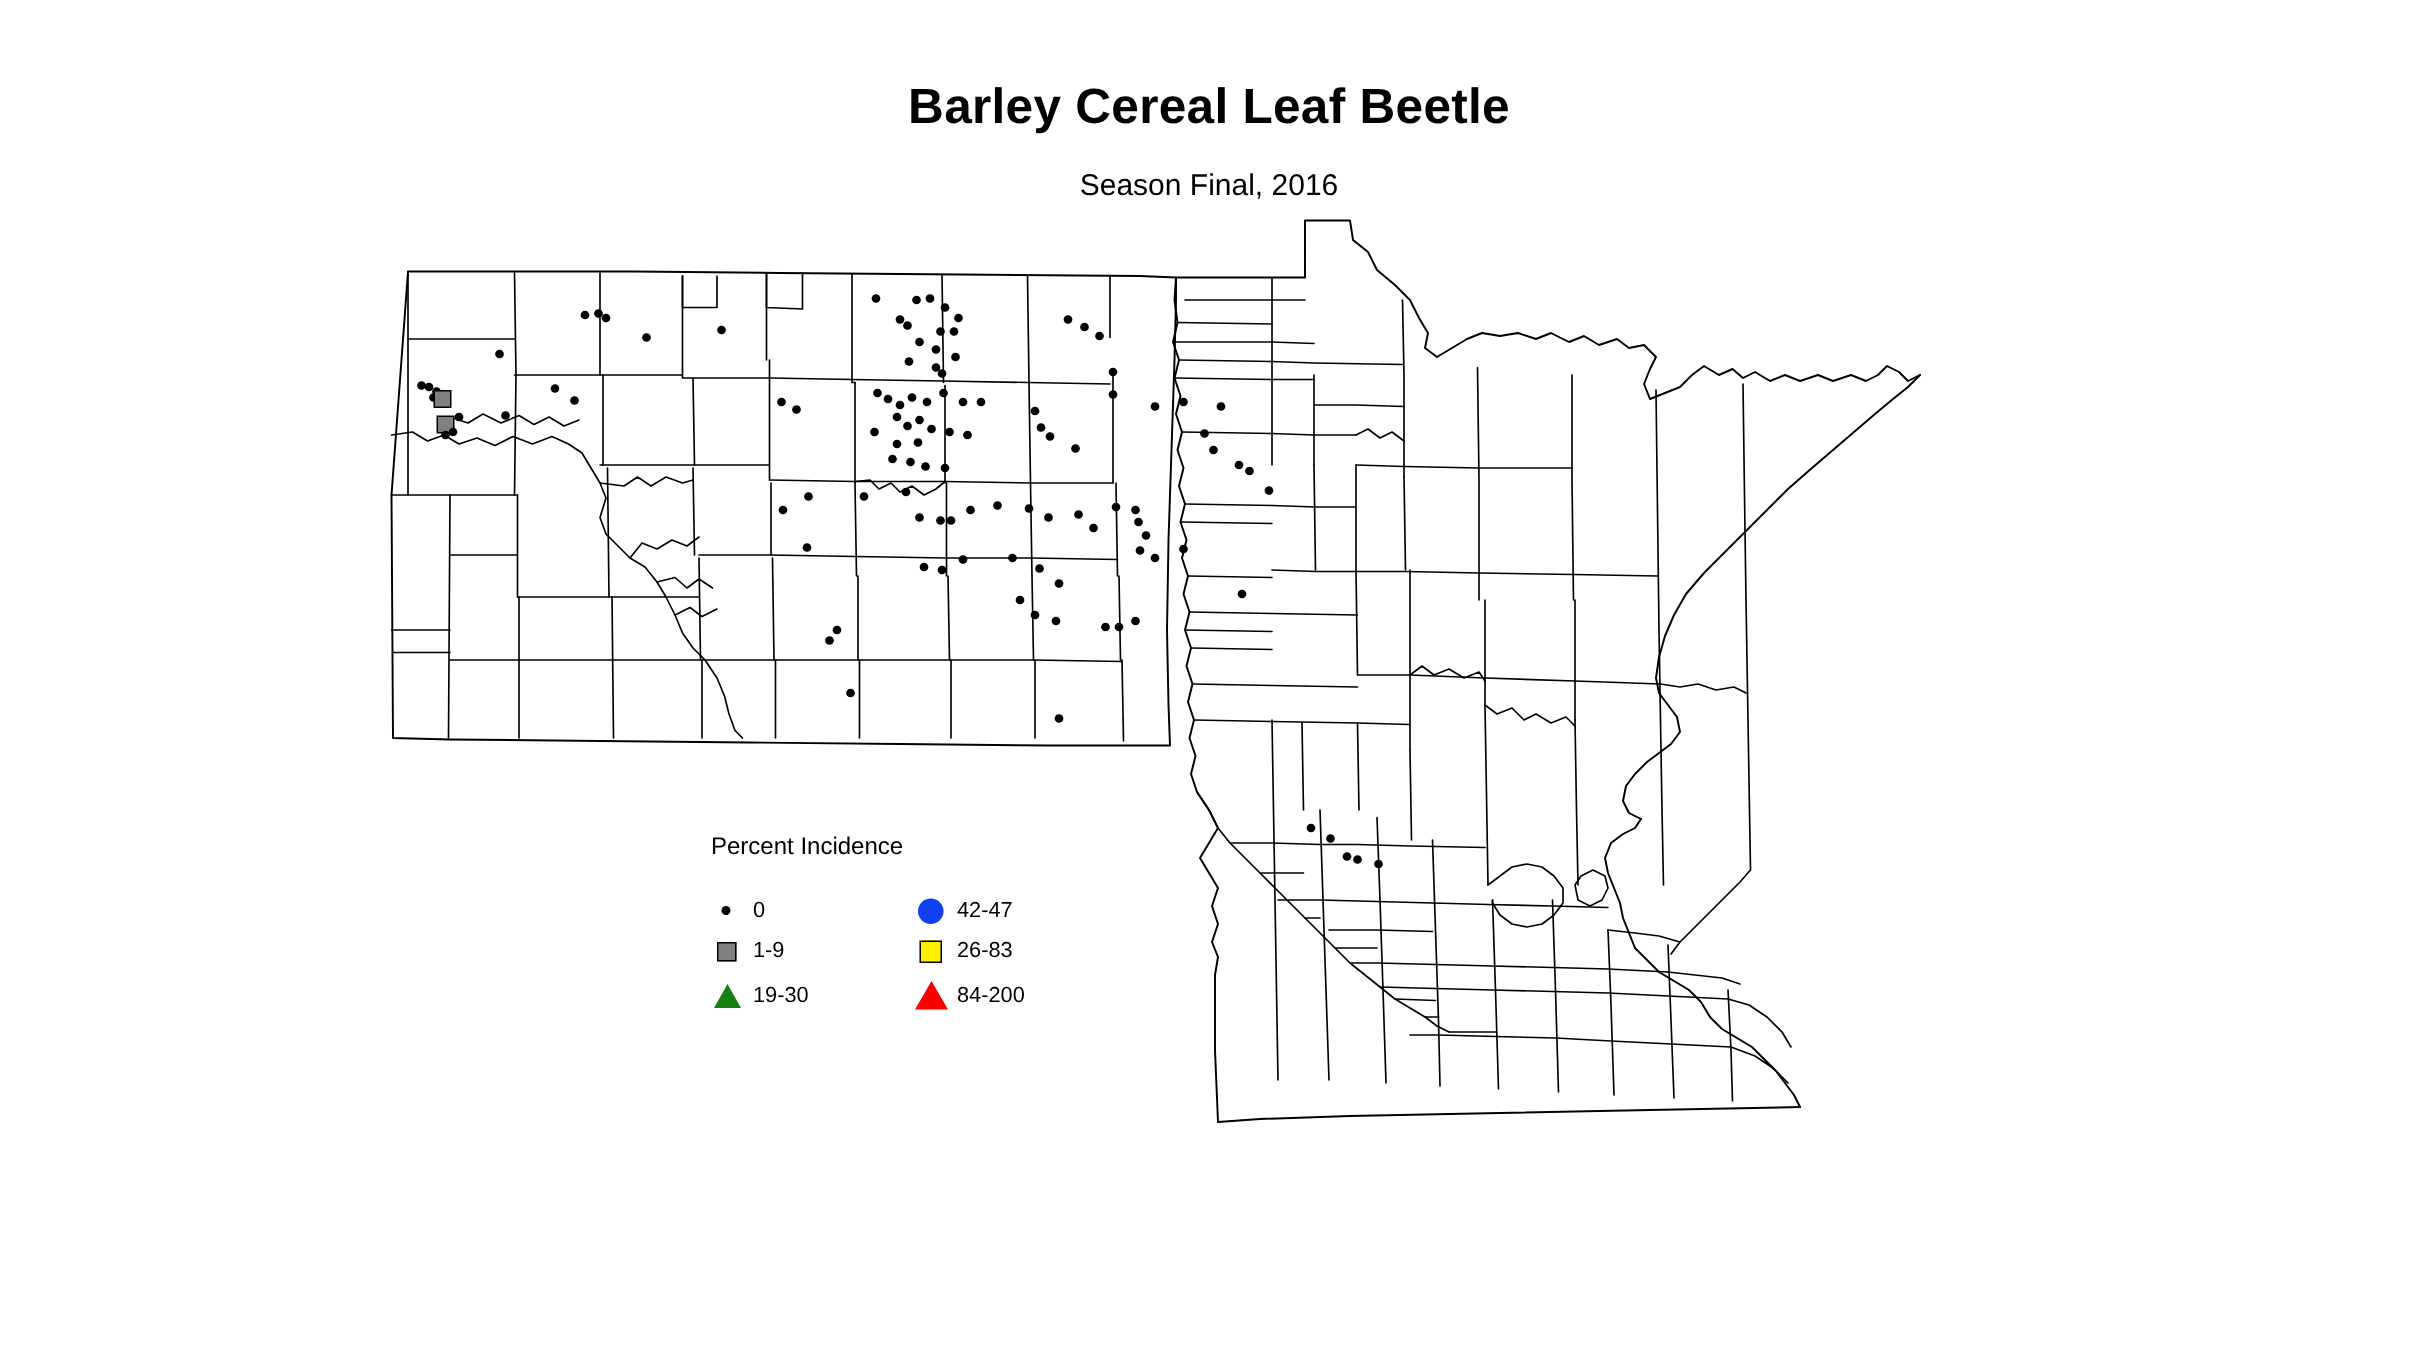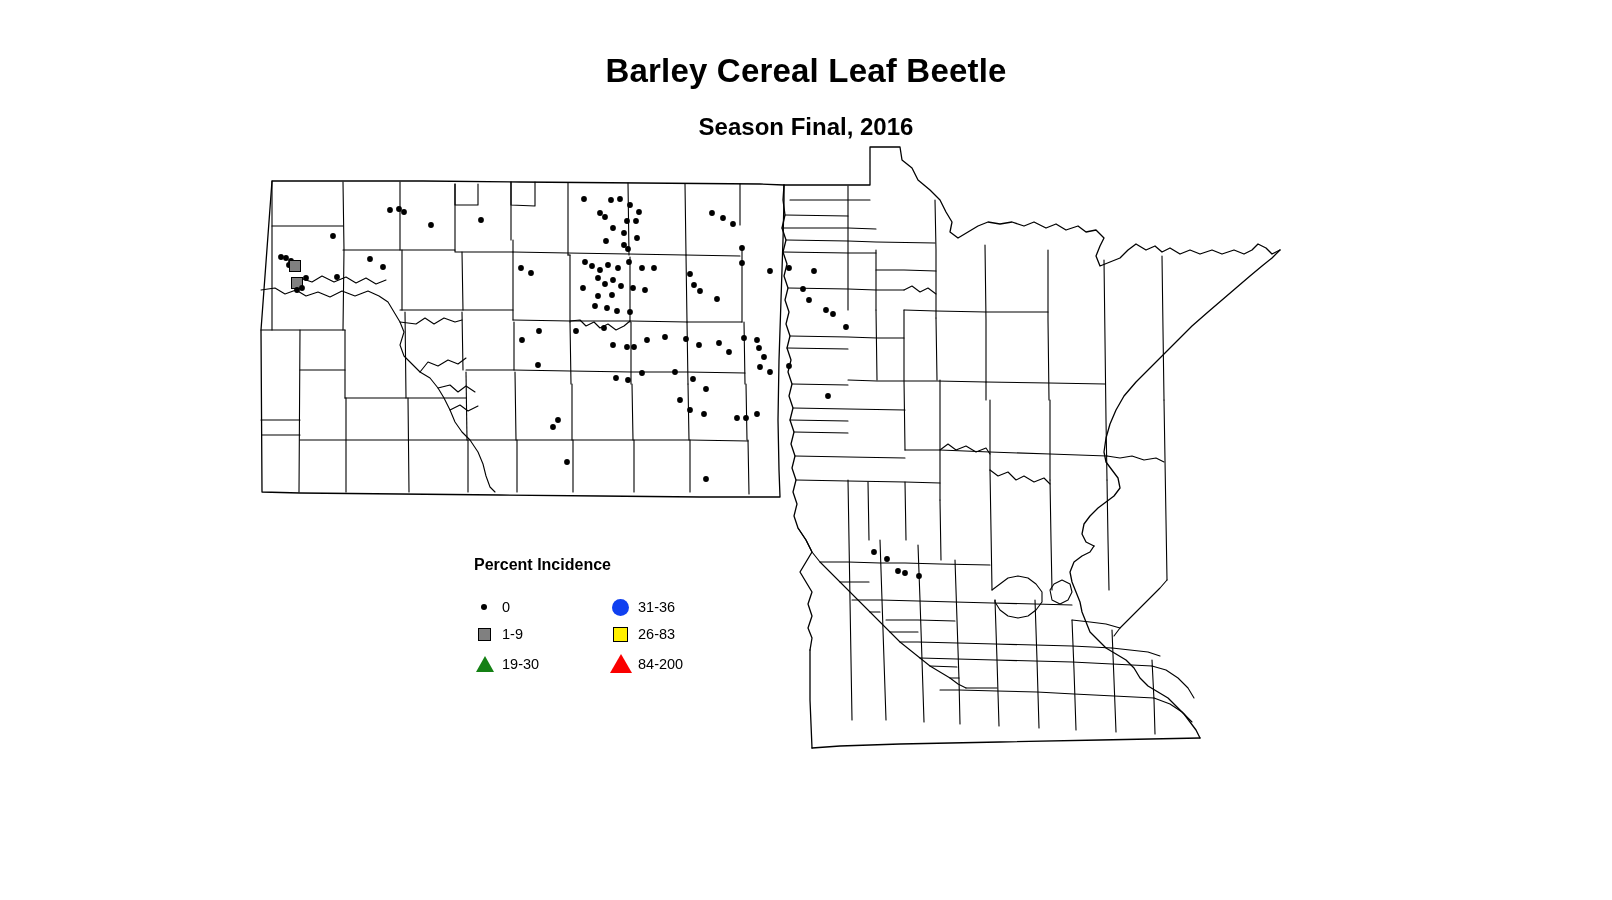--- a/index.html
+++ b/index.html
@@ -4,28 +4,28 @@
 <style>
   html,body{margin:0;padding:0;background:#ffffff;}
   body{width:1612px;height:900px;position:relative;overflow:hidden;
        font-family:"Liberation Sans",sans-serif;color:#000;}
 
   #page{position:absolute;left:0;top:0;width:1612px;height:816px;background:#fff;}
 
   #title{position:absolute;left:0;top:52px;width:1612px;text-align:center;
          font-size:33px;font-weight:bold;letter-spacing:.2px;}
   #subtitle{position:absolute;left:0;top:113px;width:1612px;text-align:center;
-            font-size:24px;font-weight:bold;}
+            font-size:20px;font-weight:normal;}
 
   #mapwrap{position:absolute;left:0;top:0;width:1612px;height:900px;}
   #mapsvg{position:absolute;left:0;top:0;width:1612px;height:900px;}
 
   
   #legend{position:absolute;left:474px;top:556px;width:230px;height:135px;}
-  #legend-title{position:absolute;left:0;top:0;font-size:16px;font-weight:bold;white-space:nowrap;}
+  #legend-title{position:absolute;left:0;top:0;font-size:16px;font-weight:normal;white-space:nowrap;}
   .lg-row{position:absolute;height:24px;}
   .lg-sym{position:absolute;left:0;top:0;width:22px;height:22px;}
   .lg-lab{position:absolute;left:28px;top:3px;font-size:14.5px;white-space:nowrap;}
 
   .col-a{left:0px;}
   .col-b{left:136px;}
   .row-1{top:40px;}
   .row-2{top:67px;}
   .row-3{top:97px;}
 
@@ -384,21 +384,21 @@
       <span class="lg-sym">
           <i class="sym-tri" style="border-bottom:16px solid #148014"></i>
         </span>
       <span class="lg-lab">19-30</span>
     </div>
 
     <div class="lg-row col-b row-1">
       <span class="lg-sym">
           <i class="sym-circ" style="background:#1040F0"></i>
         </span>
-      <span class="lg-lab">31-36</span>
+      <span class="lg-lab">42-47</span>
     </div>
 
     <div class="lg-row col-b row-2">
       <span class="lg-sym">
           <i class="sym-sq" style="background:#FFF000;left:3px;top:4px;width:15px;height:15px"></i>
         </span>
       <span class="lg-lab">26-83</span>
     </div>
 
     <div class="lg-row col-b row-3">

